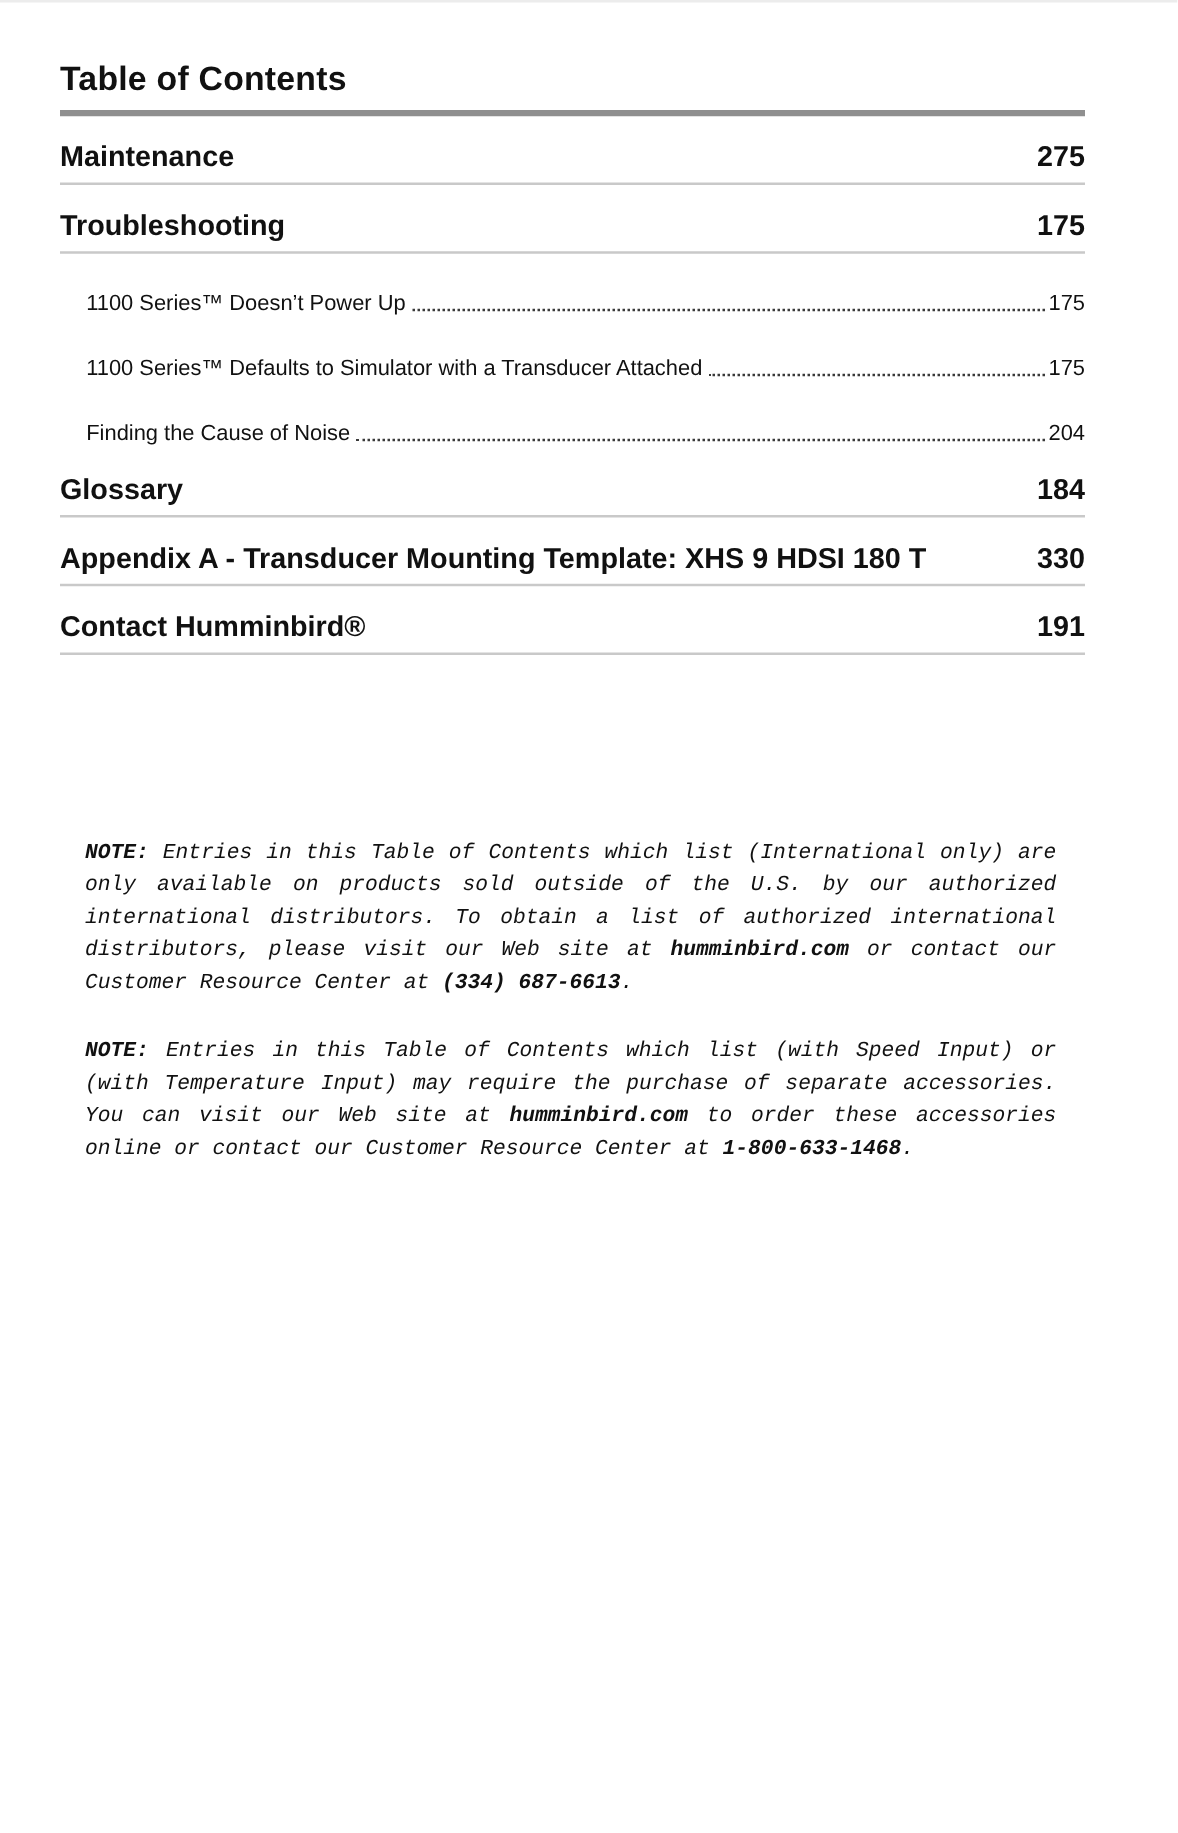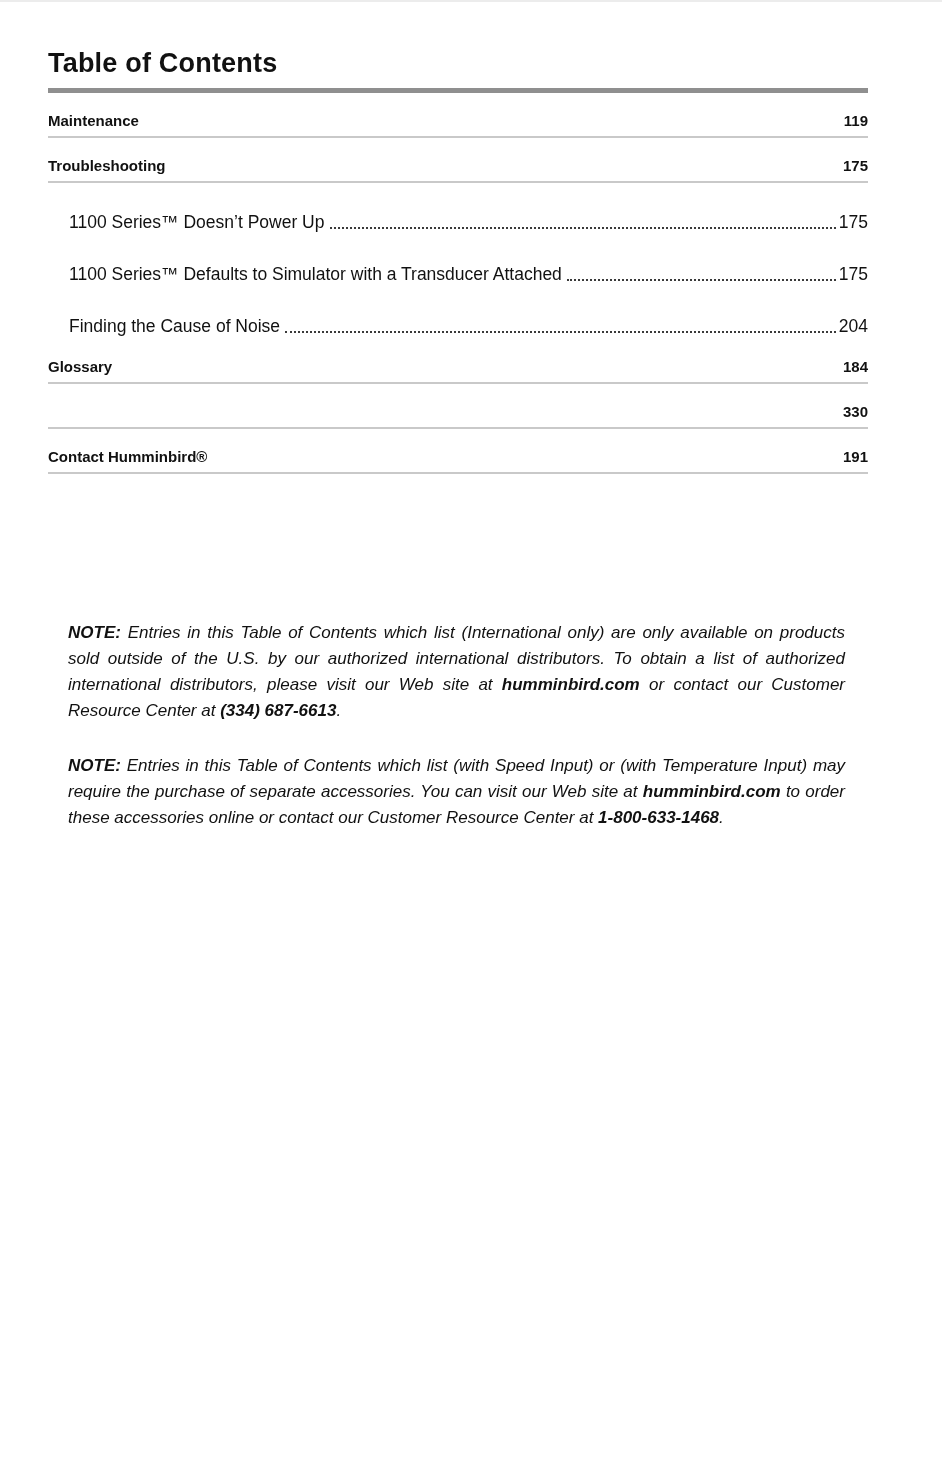--- a/index.html
+++ b/index.html
@@ -23,21 +23,21 @@
     font-weight: bold;
     letter-spacing: 0.2px;
     padding-bottom: 9px;
     border-bottom: 5px solid #8f8f8f;
     margin: 0;
   }
   .toc { margin-top: 6px; }
   .toc-main {
     display: flex;
     align-items: flex-end;
-    font-size: 15px;
+    font-size: 23px;
     font-weight: bold;
     margin-top: 19px;
     padding-bottom: 7px;
     border-bottom: 2px solid #c9c9c9;
   }
   .toc-main .fill { flex: 1; }
   .toc-sub {
     display: flex;
     align-items: flex-end;
     font-size: 17.5px;
@@ -46,20 +46,21 @@
     padding-left: 21px;
     padding-bottom: 2px;
   }
   .toc-dots {
     flex: 1;
     border-bottom: 2.5px dotted #3a3a3a;
     margin: 0 3px 4px 5px;
   }
   .notes {
     margin: 146px 23px 0 20px;
+    font-family: Liberation Mono, monospace;
   }
   .note {
     font-style: italic;
     font-size: 17px;
     line-height: 26px;
     text-align: justify;
     margin: 0 0 29px 0;
   }
   .note .b { font-weight: bold; }
   .footer-rule {
@@ -85,21 +86,21 @@
 <div class="page">
   <div class="content">
 
     <h1 class="doc-title">Table of Contents</h1>
 
     <div class="toc">
 
       <div class="toc-main">
         <span>Maintenance</span>
         <span class="fill"></span>
-        <span>119</span>
+        <span>275</span>
       </div>
 
       <div class="toc-main">
         <span>Troubleshooting</span>
         <span class="fill"></span>
         <span>175</span>
       </div>
 
       <div class="toc-sub">
         <span>1100 Series™ Doesn’t Power Up</span>
@@ -121,20 +122,21 @@
       </div>
 
 
       <div class="toc-main">
         <span>Glossary</span>
         <span class="fill"></span>
         <span>184</span>
       </div>
 
       <div class="toc-main">
+        <span>Appendix A - Transducer Mounting Template: XHS 9 HDSI 180 T</span>
         <span class="fill"></span>
         <span>330</span>
       </div>
 
       <div class="toc-main">
         <span>Contact Humminbird®</span>
         <span class="fill"></span>
         <span>191</span>
       </div>
 

